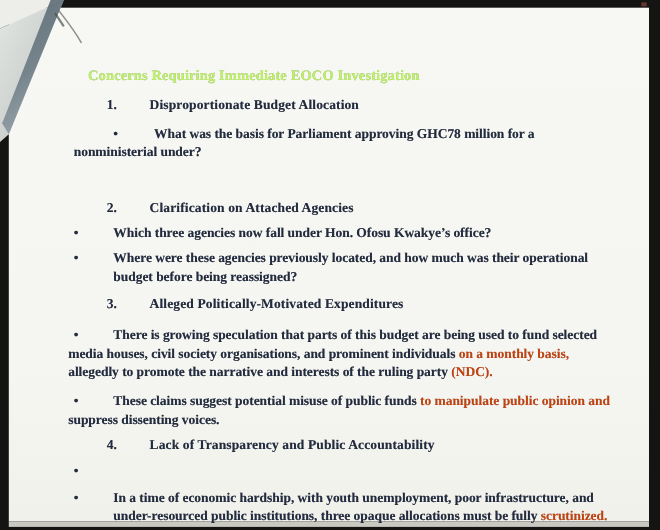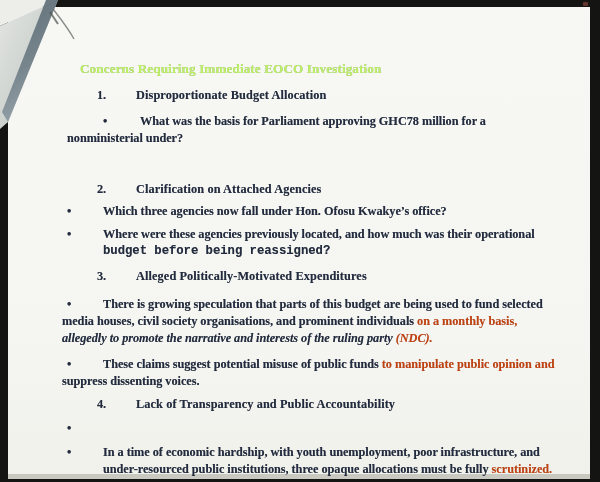--- a/index.html
+++ b/index.html
@@ -88,35 +88,35 @@
       </div>
       <div class="line" style="top: 204px;">
         <span class="prefix" style="left: 67px;">•</span>
         <span class="text" style="left: 103px;"><span>Which three agencies now fall under Hon. Ofosu Kwakye’s office?</span></span>
       </div>
       <div class="line" style="top: 227px;">
         <span class="prefix" style="left: 67px;">•</span>
         <span class="text" style="left: 103px;"><span>Where were these agencies previously located, and how much was their operational</span></span>
       </div>
       <div class="line" style="top: 244px;">
-        <span class="text" style="left: 103px; font-family: Liberation Mono, monospace;"><span>budget before being reassigned?</span></span>
+        <span class="text" style="left: 103px;"><span>budget before being reassigned?</span></span>
       </div>
       <div class="line" style="top: 269px;">
         <span class="prefix" style="left: 97px;">3.</span>
         <span class="text heading-text" style="left: 136px;"><span>Alleged Politically-Motivated Expenditures</span></span>
       </div>
       <div class="line" style="top: 297px;">
         <span class="prefix" style="left: 67px;">•</span>
         <span class="text" style="left: 103px;"><span>There is growing speculation that parts of this budget are being used to fund selected</span></span>
       </div>
       <div class="line" style="top: 314px;">
         <span class="text" style="left: 62px;"><span>media houses, civil society organisations, and prominent individuals </span><span class="fade">on a monthly basis,</span></span>
       </div>
       <div class="line" style="top: 331px;">
-        <span class="text" style="left: 62px; font-style: italic;"><span>allegedly to promote the narrative and interests of the ruling party </span><span class="fade">(NDC).</span></span>
+        <span class="text" style="left: 62px;"><span>allegedly to promote the narrative and interests of the ruling party </span><span class="fade">(NDC).</span></span>
       </div>
       <div class="line" style="top: 357px;">
         <span class="prefix" style="left: 67px;">•</span>
         <span class="text" style="left: 103px;"><span>These claims suggest potential misuse of public funds </span><span class="fade">to manipulate public opinion and</span></span>
       </div>
       <div class="line" style="top: 374px;">
         <span class="text" style="left: 62px;"><span>suppress dissenting voices.</span></span>
       </div>
       <div class="line" style="top: 397px;">
         <span class="prefix" style="left: 97px;">4.</span>

